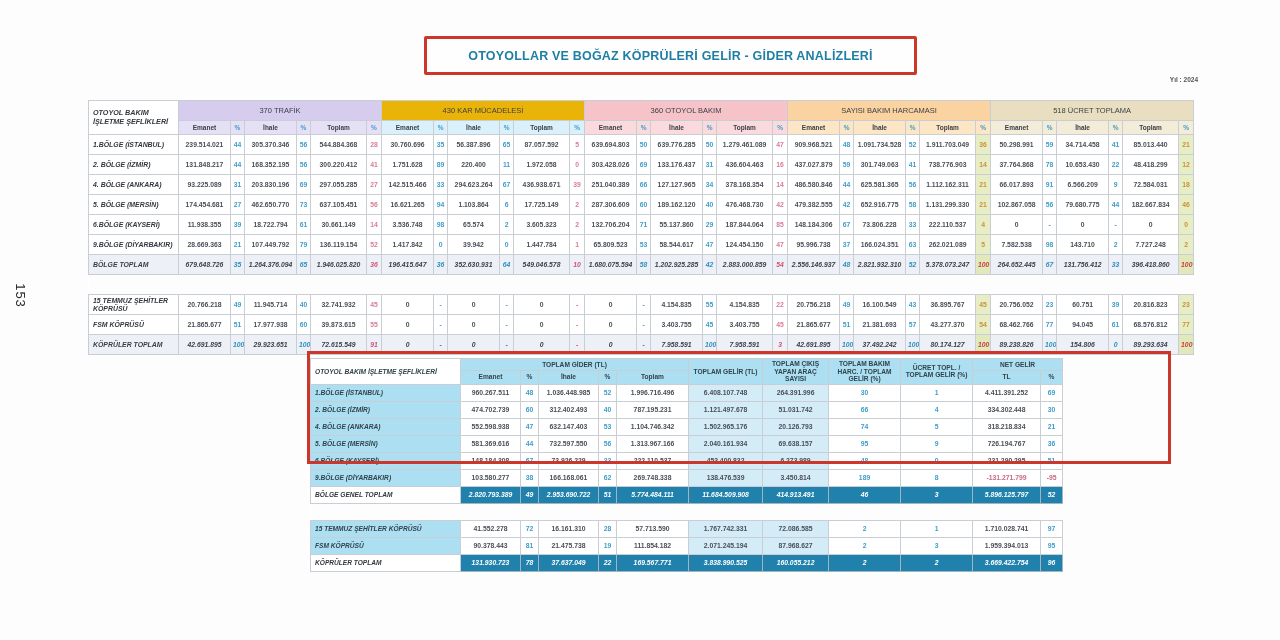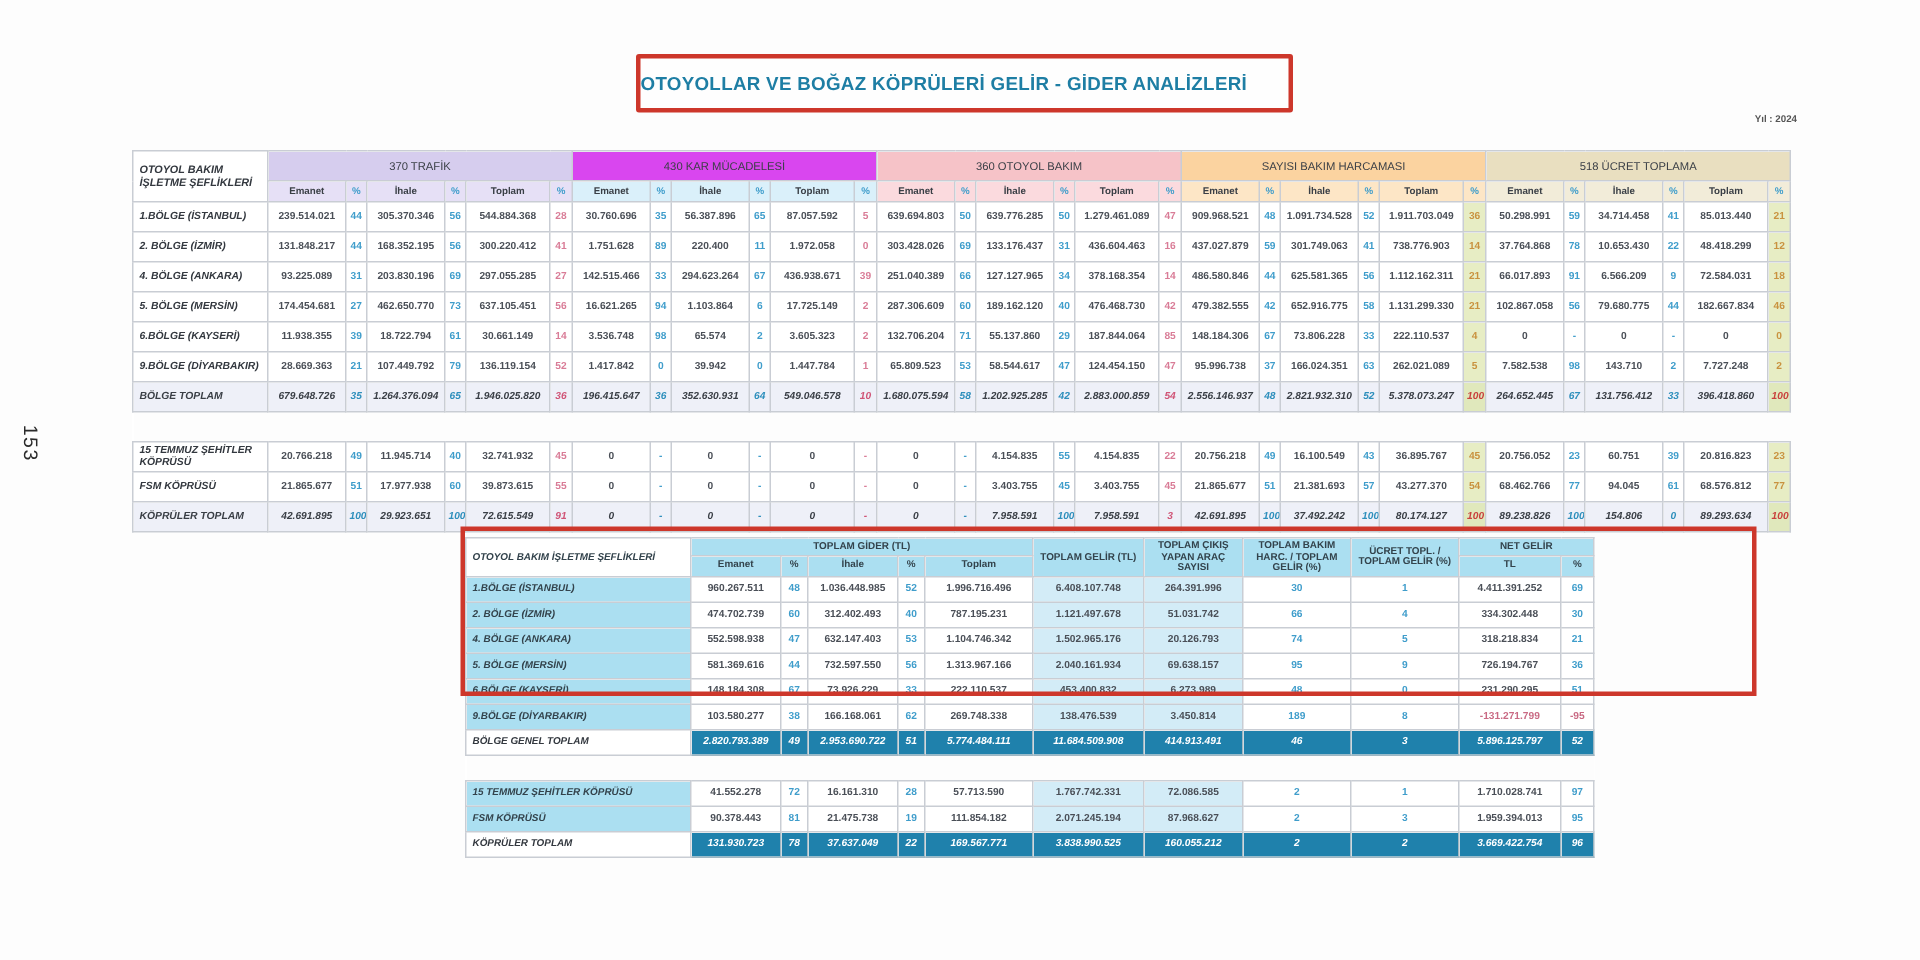--- a/index.html
+++ b/index.html
@@ -4,22 +4,22 @@
 <style>
   *{box-sizing:border-box;margin:0;padding:0}
   html,body{width:1280px;height:640px}
   body{background:#fdfdfd;font-family:"Liberation Sans",sans-serif;position:relative;overflow:hidden}
 
   .side-num{position:absolute;left:8px;top:288px;font-size:13px;color:#2a2a2a;
     transform:rotate(90deg);transform-origin:center;letter-spacing:1px}
   .year{position:absolute;left:1108px;top:76px;width:90px;text-align:right;
     font-size:6.5px;font-weight:bold;color:#555}
 
-  .title-box{position:absolute;left:424px;top:36px;width:438px;height:39px;
-    border:3px solid #cd372b;border-radius:2px;display:flex;align-items:center;justify-content:flex-start;background:#fefefe}
+  .title-box{position:absolute;left:424px;top:36px;width:493px;height:39px;
+    border:3px solid #cd372b;border-radius:2px;display:flex;align-items:center;justify-content:center;background:#fefefe}
   .title-box span{color:#1e7ea4;font-weight:bold;font-size:12.5px;letter-spacing:.2px}
 
   table{border-collapse:collapse;table-layout:fixed;position:absolute;background:#fff}
   #t1{left:88px;top:100px;width:1105px}
   #t2{left:310px;top:358px;width:752px}
 
   th,td{border:1px solid #c9cdd4;font-size:6.8px;color:#4a4f57;text-align:center;
     padding:1px 2px;overflow:hidden;white-space:nowrap;font-weight:600}
   #t1 td{height:20px}
   #t2 td{height:17px}
@@ -93,21 +93,21 @@
         <col style="width: 14px;">
         <col style="width: 52px;">
         <col style="width: 14px;">
         <col style="width: 56px;">
         <col style="width: 15px;">
       </colgroup>
       <thead>
         <tr>
           <th class="rowhead" rowspan="2">OTOYOL BAKIM İŞLETME ŞEFLİKLERİ</th>
           <th class="grouphead" colspan="6" style="background: rgb(214, 205, 238);">370  TRAFİK</th>
-          <th class="grouphead" colspan="6" style="background: #d946ef;">430  KAR MÜCADELESİ</th>
+          <th class="grouphead" colspan="6" style="background: #eab308;">430  KAR MÜCADELESİ</th>
           <th class="grouphead" colspan="6" style="background: rgb(246, 195, 200);">360  OTOYOL BAKIM</th>
           <th class="grouphead" colspan="6" style="background: rgb(251, 211, 160);">SAYISI BAKIM HARCAMASI</th>
           <th class="grouphead" colspan="6" style="background: rgb(233, 223, 192);">518  ÜCRET TOPLAMA</th>
         </tr>
         <tr>
           <th class="subhead" style="background: rgb(230, 224, 246);">Emanet</th>
           <th class="subhead pct" style="background: rgb(230, 224, 246);">%</th>
           <th class="subhead" style="background: rgb(230, 224, 246);">İhale</th>
           <th class="subhead pct" style="background: rgb(230, 224, 246);">%</th>
           <th class="subhead" style="background: rgb(230, 224, 246);">Toplam</th>

